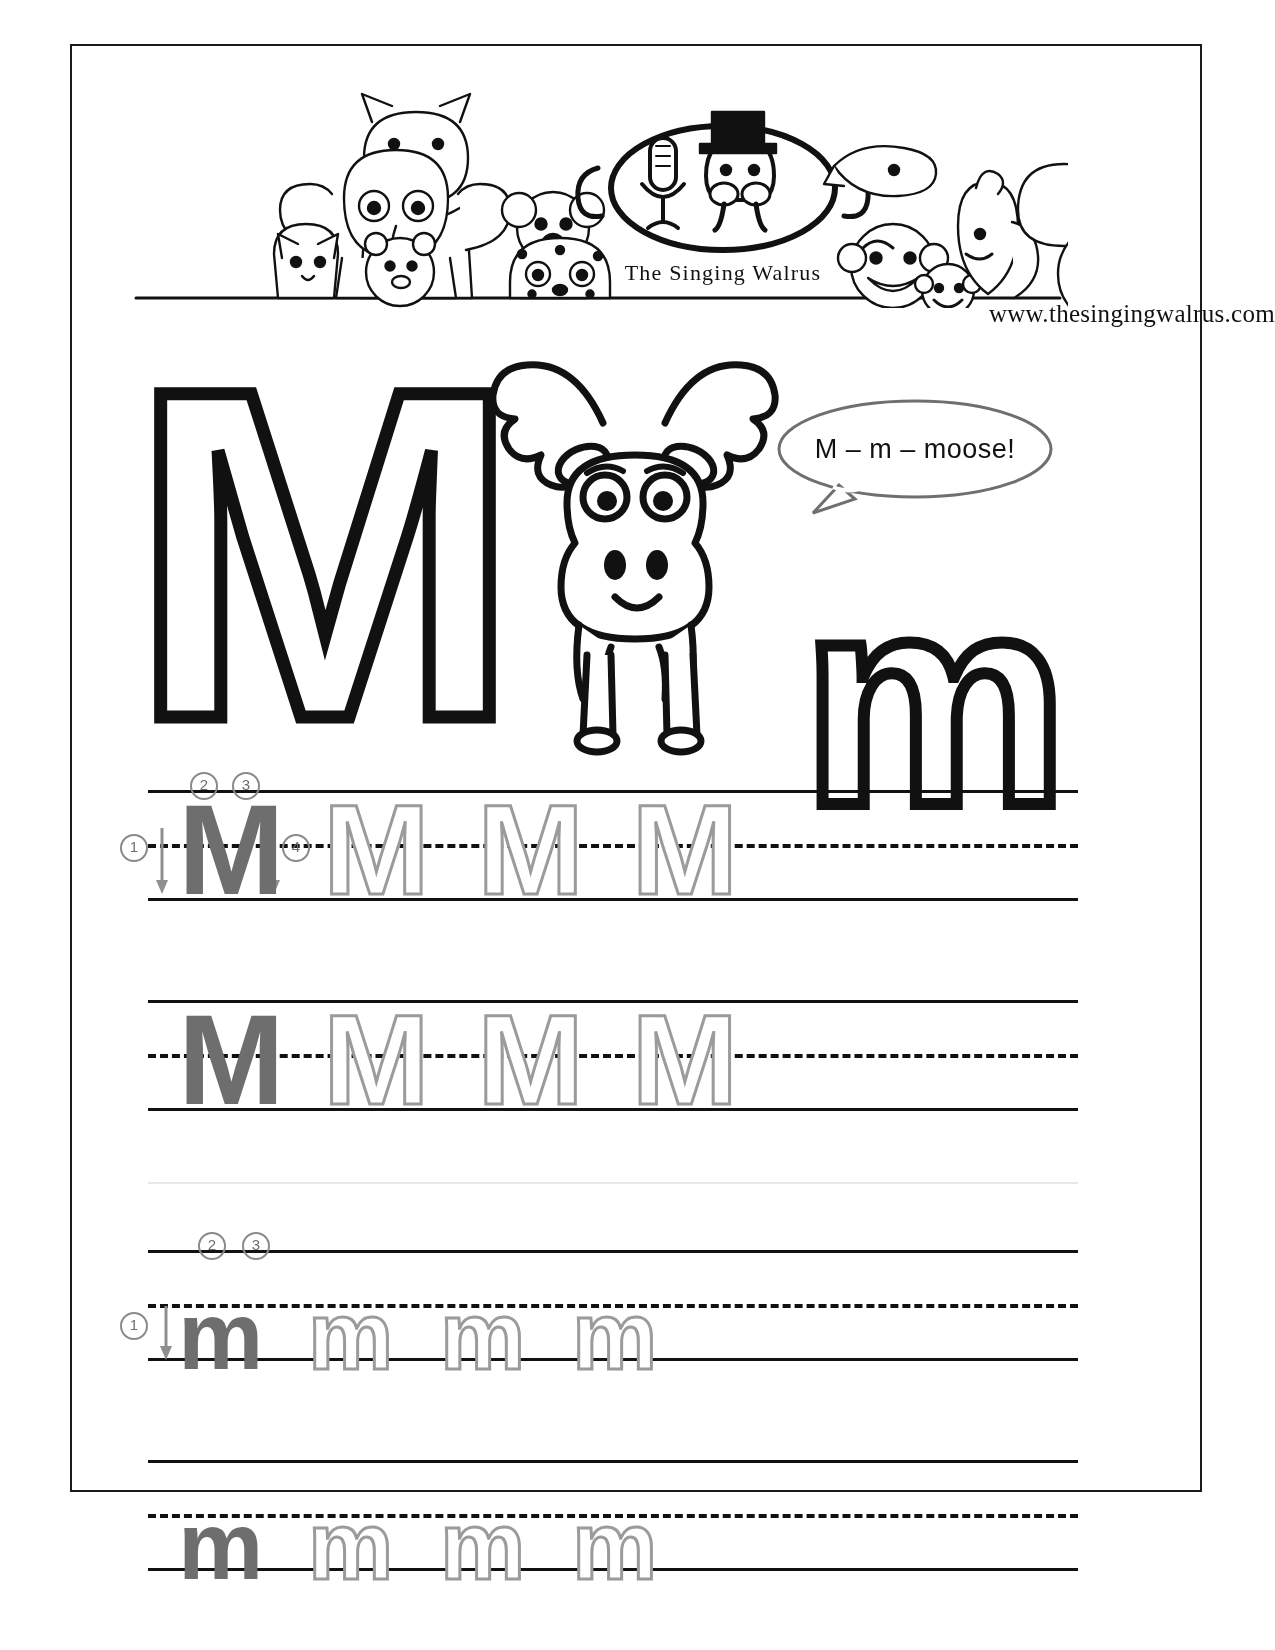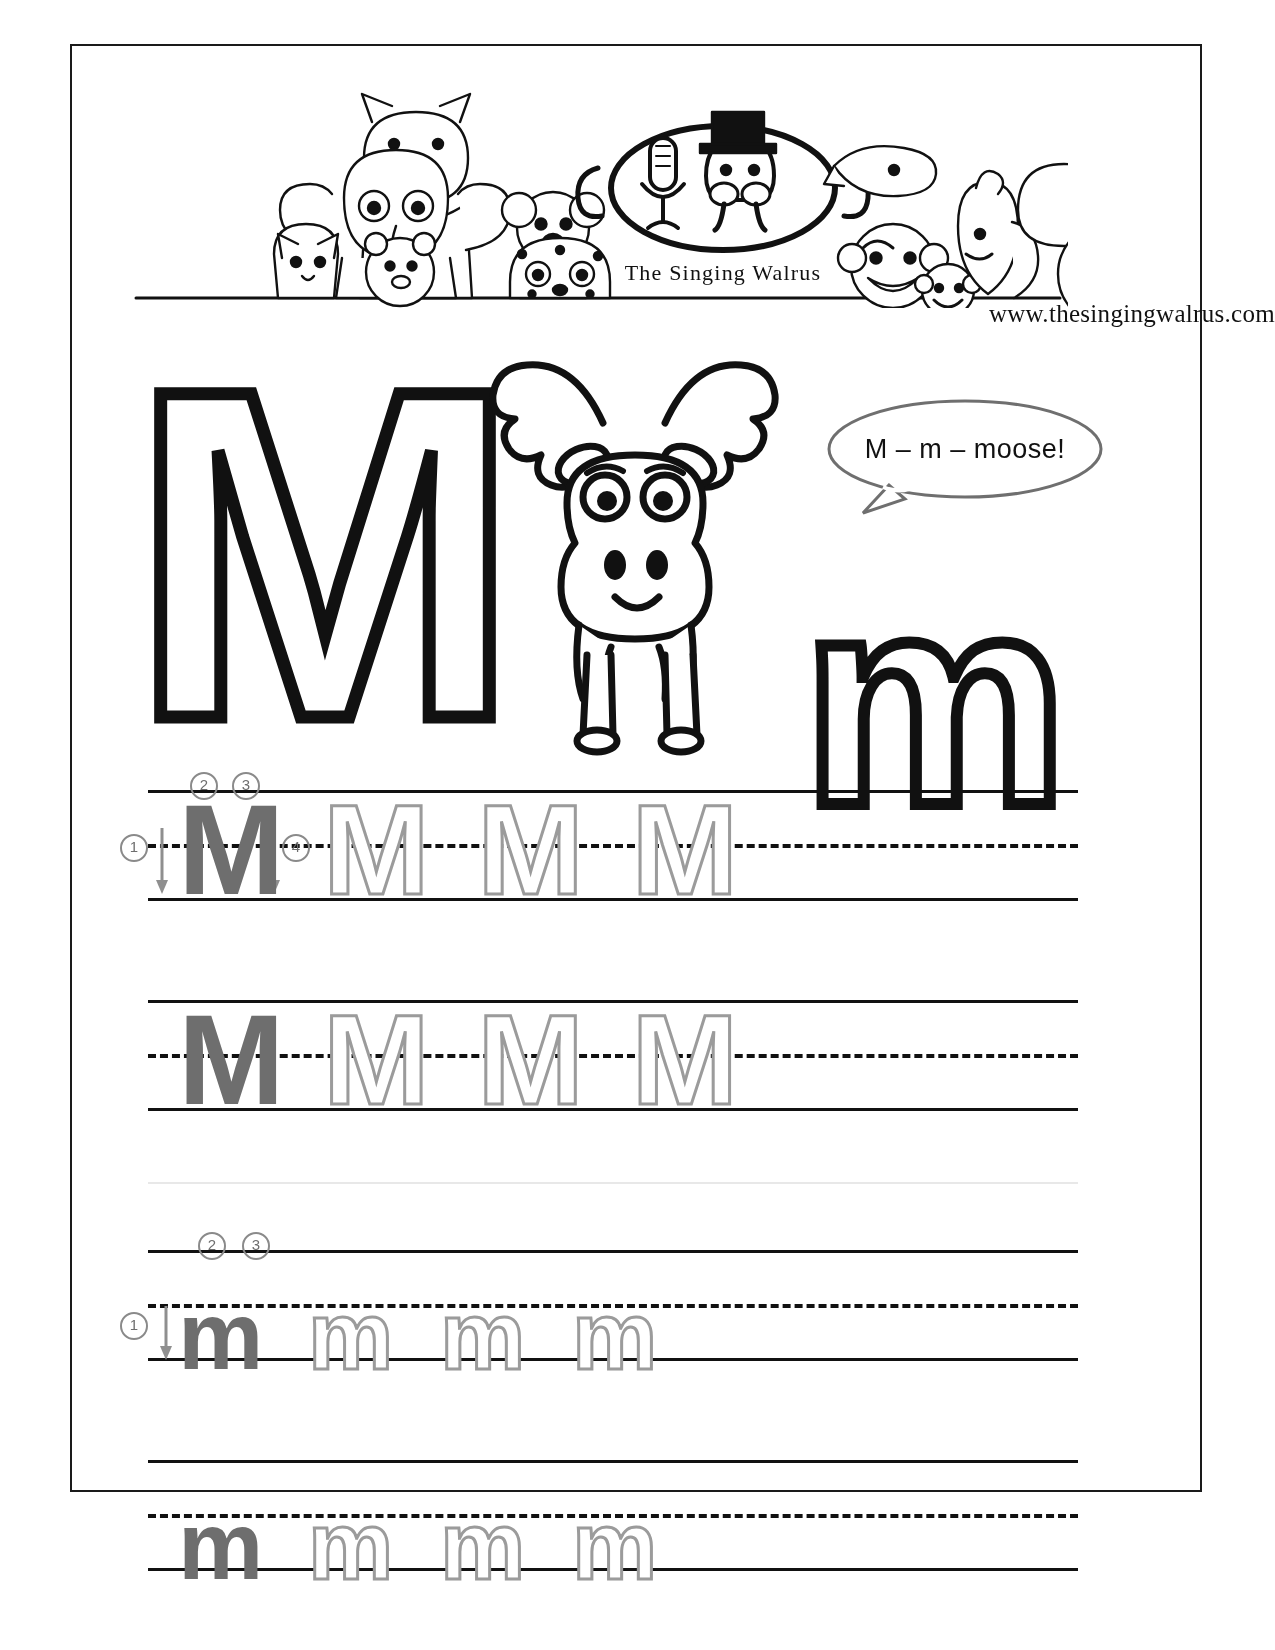--- a/index.html
+++ b/index.html
@@ -101,21 +101,21 @@
   .moose {
     position: absolute;
     left: 375px;
     top: 0px;
     width: 320px;
     height: 440px;
   }
 
   .bubble {
     position: absolute;
-    left: 725px;
+    left: 675px;
     top: 72px;
     width: 280px;
     height: 118px;
   }
   .bubble-text {
     position: absolute;
     left: 0; top: 0;
     width: 280px;
     height: 105px;
     display: flex;

